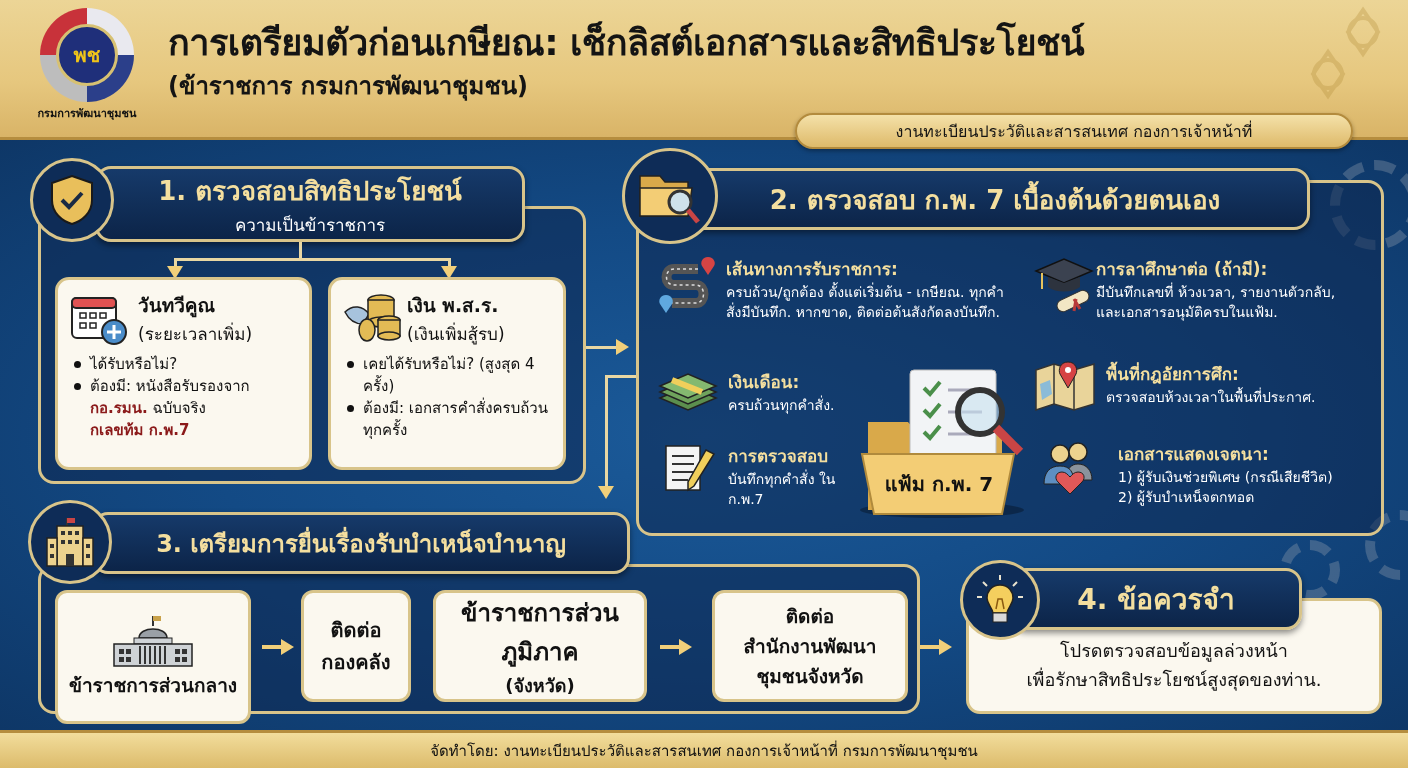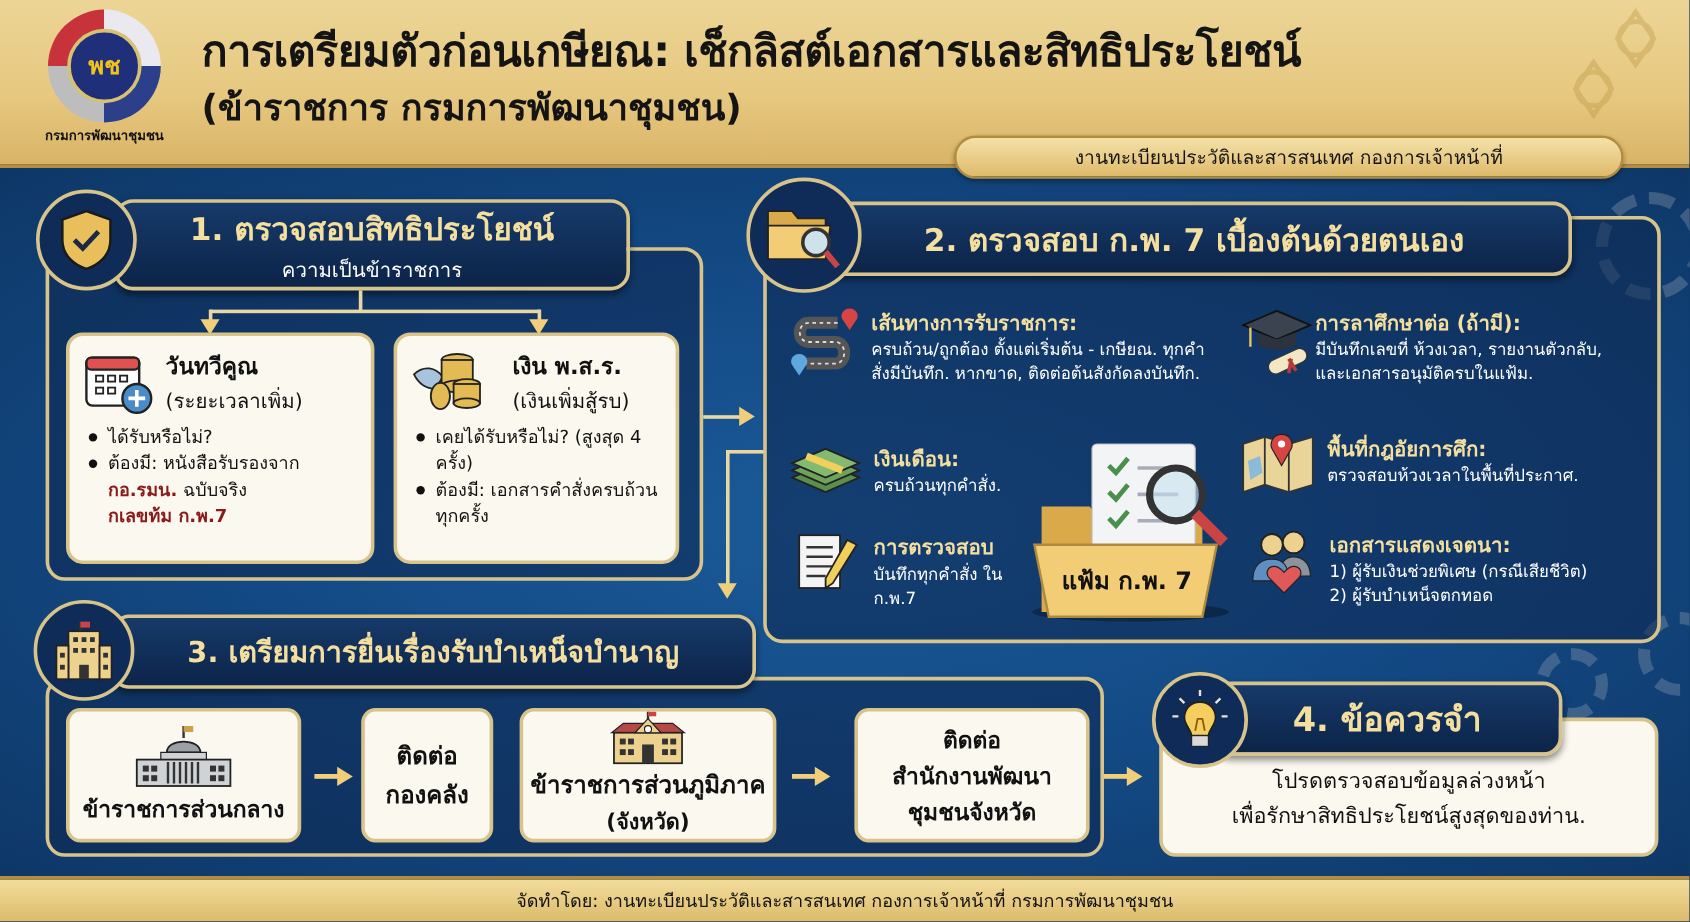--- a/index.html
+++ b/index.html
@@ -2,21 +2,21 @@
 <html><head>
 <meta charset="utf-8">
 <style>
 *{box-sizing:border-box;margin:0;padding:0}
 body{width:1408px;height:768px;overflow:hidden;font-family:"DejaVu Sans","Liberation Sans",sans-serif;background:#0f3a6e;position:relative}
 .header{position:absolute;left:0;top:0;width:1408px;height:140px;background:linear-gradient(180deg,#ecd596 0%,#e6c77e 60%,#d9b467 100%);border-bottom:3px solid #b58d3e}
 .logo{position:absolute;left:40px;top:8px;width:94px;height:94px;border-radius:50%;background:conic-gradient(#e9e9ef 0 25%,#2b3f8a 25% 50%,#bdbdbd 50% 75%,#c8323a 75% 100%);display:flex;align-items:center;justify-content:center}
 .logo-inner{width:62px;height:62px;border-radius:50%;background:#1f2f7a;border:3px solid #d7c172;display:flex;align-items:center;justify-content:center;color:#f0c419;font-weight:bold;font-size:20px}
 .logo-caption{position:absolute;left:12px;top:104px;width:150px;text-align:center;font-size:11px;font-weight:bold;color:#111}
 .title{position:absolute;left:168px;top:14px;font-size:36px;font-weight:bold;color:#141414;white-space:nowrap;letter-spacing:-0.5px}
-.subtitle{position:absolute;left:168px;top:66px;font-size:30px;font-weight:bold;color:#141414;white-space:nowrap}
+.subtitle{position:absolute;left:168px;top:66px;font-size:24px;font-weight:bold;color:#141414;white-space:nowrap}
 .office-banner{position:absolute;left:795px;top:113px;width:558px;height:36px;border-radius:18px;background:linear-gradient(180deg,#f4e1a9,#deba6a);border:2px solid #b38b3d;display:flex;align-items:center;justify-content:center;font-size:16px;font-weight:normal;color:#141414;z-index:5;box-shadow:0 2px 4px rgba(0,0,0,.35)}
 .main{position:absolute;left:0;top:140px;width:1408px;height:590px;background:radial-gradient(ellipse at 50% 50%,#1b5a99 0%,#134a85 50%,#0e3767 100%)}
 .frame{position:absolute;border:3px solid #d8c48a;border-radius:16px;background:rgba(14,40,80,.55)}
 .pill{position:absolute;background:linear-gradient(180deg,#163a6a,#0c2448);border:3px solid #d8c48a;border-radius:16px;color:#f4df9f;font-weight:bold;display:flex;align-items:center;justify-content:center;flex-direction:column;box-shadow:0 3px 6px rgba(0,0,0,.45)}
 .circle-icon{position:absolute;border-radius:50%;border:3px solid #d8c48a;background:#0e2c57;display:flex;align-items:center;justify-content:center;z-index:3}
 .card{position:absolute;background:#fbf8ef;border:3px solid #d8c48a;border-radius:14px;color:#111}
 .card h3{font-size:19px;font-weight:bold}
 .card .sub{font-size:17px}
 .card ul{list-style:none;margin-top:6px}
 .card li{font-size:15px;line-height:22px;position:relative;padding-left:20px}
@@ -99,21 +99,21 @@
       <li>ได้รับหรือไม่?</li>
       <li>ต้องมี: หนังสือรับรองจาก</li>
     </ul>
     <div style="padding-left:20px;font-size:15px;line-height:22px">
       <span class="red">กอ.รมน.</span><span> ฉบับจริง</span><br>
       <span class="red">กเลขท้ม ก.พ.7</span>
     </div>
   </div>
 
   <div class="card" style="left:328px;top:137px;width:238px;height:193px;padding:10px 12px">
-    <div style="display:flex;align-items:flex-start;gap:24px">
+    <div style="display:flex;align-items:flex-start;gap:4px">
       <svg width="60" height="54" viewBox="0 0 60 54">
         <path d="M2 22 C10 14 20 16 26 24 L20 34 C12 34 6 30 2 22Z" fill="#a7c3dd" stroke="#222" stroke-width="1.5"></path>
         <g fill="#e3bb55" stroke="#222" stroke-width="1.5">
           <ellipse cx="38" cy="10" rx="13" ry="5"></ellipse>
             <rect x="25" y="10" width="26" height="22"></rect>
             <ellipse cx="38" cy="32" rx="13" ry="5"></ellipse>
           <ellipse cx="46" cy="30" rx="11" ry="4"></ellipse>
             <rect x="35" y="30" width="22" height="16"></rect>
             <ellipse cx="46" cy="46" rx="11" ry="4"></ellipse>
           <ellipse cx="24" cy="40" rx="8" ry="11"></ellipse>
@@ -228,21 +228,21 @@
       <path d="M20 4 V44 M40 10 V50" stroke="#333" stroke-width="1.5"></path>
       <path d="M6 24 L16 20 L18 34 L8 40Z" fill="#8bbbd8"></path>
       <path d="M34 2 C26 2 24 10 26 14 L34 28 L42 14 C44 10 42 2 34 2Z" fill="#d64444" stroke="#222"></path>
       <circle cx="34" cy="10" r="3" fill="#fff"></circle>
     </svg>
     <div>
       <div class="item-title">พื้นที่กฎอัยการศึก:</div>
       <div class="item-text">ตรวจสอบห้วงเวลาในพื้นที่ประกาศ.</div>
     </div>
   </div>
-  <div style="position:absolute;left:1040px;top:300px;width:345px;display:flex;gap:10px">
+  <div style="position:absolute;left:1040px;top:300px;width:345px;display:flex;gap:20px">
     <svg width="58" height="56" viewBox="0 0 58 56">
       <circle cx="20" cy="14" r="9" fill="#ecd28e" stroke="#222" stroke-width="1.5"></circle>
       <circle cx="38" cy="12" r="9" fill="#ecd28e" stroke="#222" stroke-width="1.5"></circle>
       <path d="M26 40 C26 28 32 24 38 24 C46 24 52 30 52 40Z" fill="#8b939c" stroke="#222"></path>
       <path d="M4 44 C4 32 10 26 20 26 C30 26 34 32 34 44Z" fill="#5d8fc2" stroke="#222"></path>
       <path d="M30 54 L18 42 C14 38 16 32 22 32 C26 32 28 35 30 37 C32 35 34 32 38 32 C44 32 46 38 42 42Z" fill="#e05858" stroke="#222"></path>
     </svg>
     <div>
       <div class="item-title">เอกสารแสดงเจตนา:</div>
       <div class="item-text">1) ผู้รับเงินช่วยพิเศษ (กรณีเสียชีวิต)</div>
@@ -270,21 +270,21 @@
           <rect x="30" y="24" width="4" height="4"></rect>
           <rect x="5" y="28" width="4" height="4"></rect>
           <rect x="41" y="28" width="4" height="4"></rect>
           <rect x="5" y="38" width="4" height="4"></rect>
           <rect x="41" y="38" width="4" height="4"></rect>
           <rect x="21" y="38" width="8" height="12"></rect>
         </g>
     </svg>
   </div>
 
-  <div class="flow-box" style="left:55px;top:450px;width:196px;height:112px">
+  <div class="flow-box" style="left:55px;top:450px;width:196px;height:134px">
     <svg width="82" height="56" viewBox="0 0 82 56">
       <path d="M41 2 V12" stroke="#333" stroke-width="2"></path>
         <rect x="41" y="2" width="8" height="5" fill="#c9a24a"></rect>
       <path d="M27 24 C27 12 55 12 55 24Z" fill="#9aa0a6" stroke="#222" stroke-width="1.5"></path>
       <rect x="22" y="24" width="38" height="6" fill="#cfd3d6" stroke="#222"></rect>
       <rect x="2" y="30" width="78" height="22" fill="#cfd3d6" stroke="#222" stroke-width="1.5"></rect>
       <g stroke="#333" stroke-width="2">
           <path d="M28 32 V50 M33 32 V50 M38 32 V50 M43 32 V50 M48 32 V50 M53 32 V50"></path>
         </g>
       <g fill="#333">
@@ -319,21 +319,21 @@
           <rect x="16" y="23" width="5" height="5"></rect>
           <rect x="45" y="23" width="5" height="5"></rect>
           <rect x="52" y="23" width="5" height="5"></rect>
           <rect x="9" y="32" width="5" height="5"></rect>
           <rect x="16" y="32" width="5" height="5"></rect>
           <rect x="45" y="32" width="5" height="5"></rect>
           <rect x="52" y="32" width="5" height="5"></rect>
           <rect x="28" y="28" width="10" height="16"></rect>
         </g>
     </svg>
-    <div style="font-size:20px">ข้าราชการส่วนภูมิภาค</div>
+    <div style="font-size:24px">ข้าราชการส่วนภูมิภาค</div>
     <div style="font-size:18px">(จังหวัด)</div>
   </div>
   <div class="line" style="left:660px;top:505px;width:20px;height:4px;background:#f1cf7a"></div>
   <div class="arrow-right" style="left:679px;top:499px"></div>
   <div class="flow-box" style="left:712px;top:450px;width:196px;height:112px">
     <div style="font-size:19px">ติดต่อ</div>
     <div style="font-size:19px">สำนักงานพัฒนา</div>
     <div style="font-size:19px">ชุมชนจังหวัด</div>
   </div>
 

